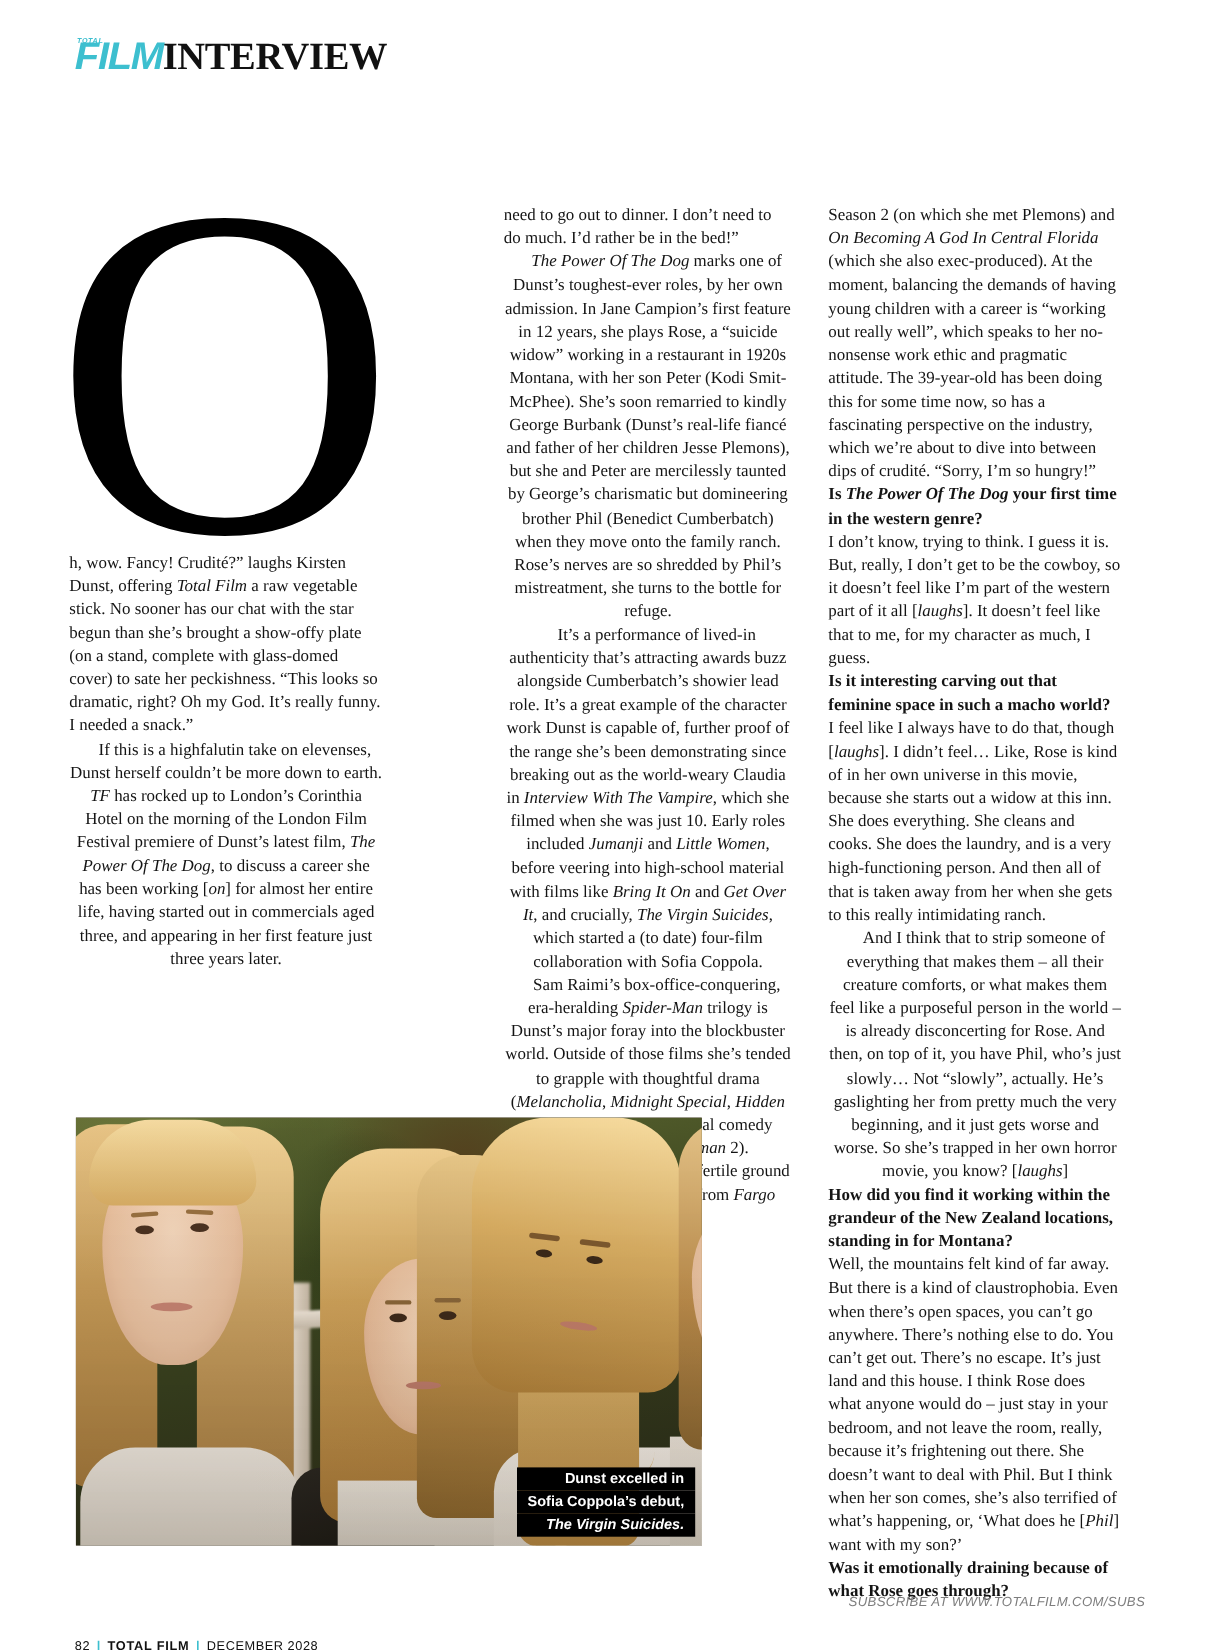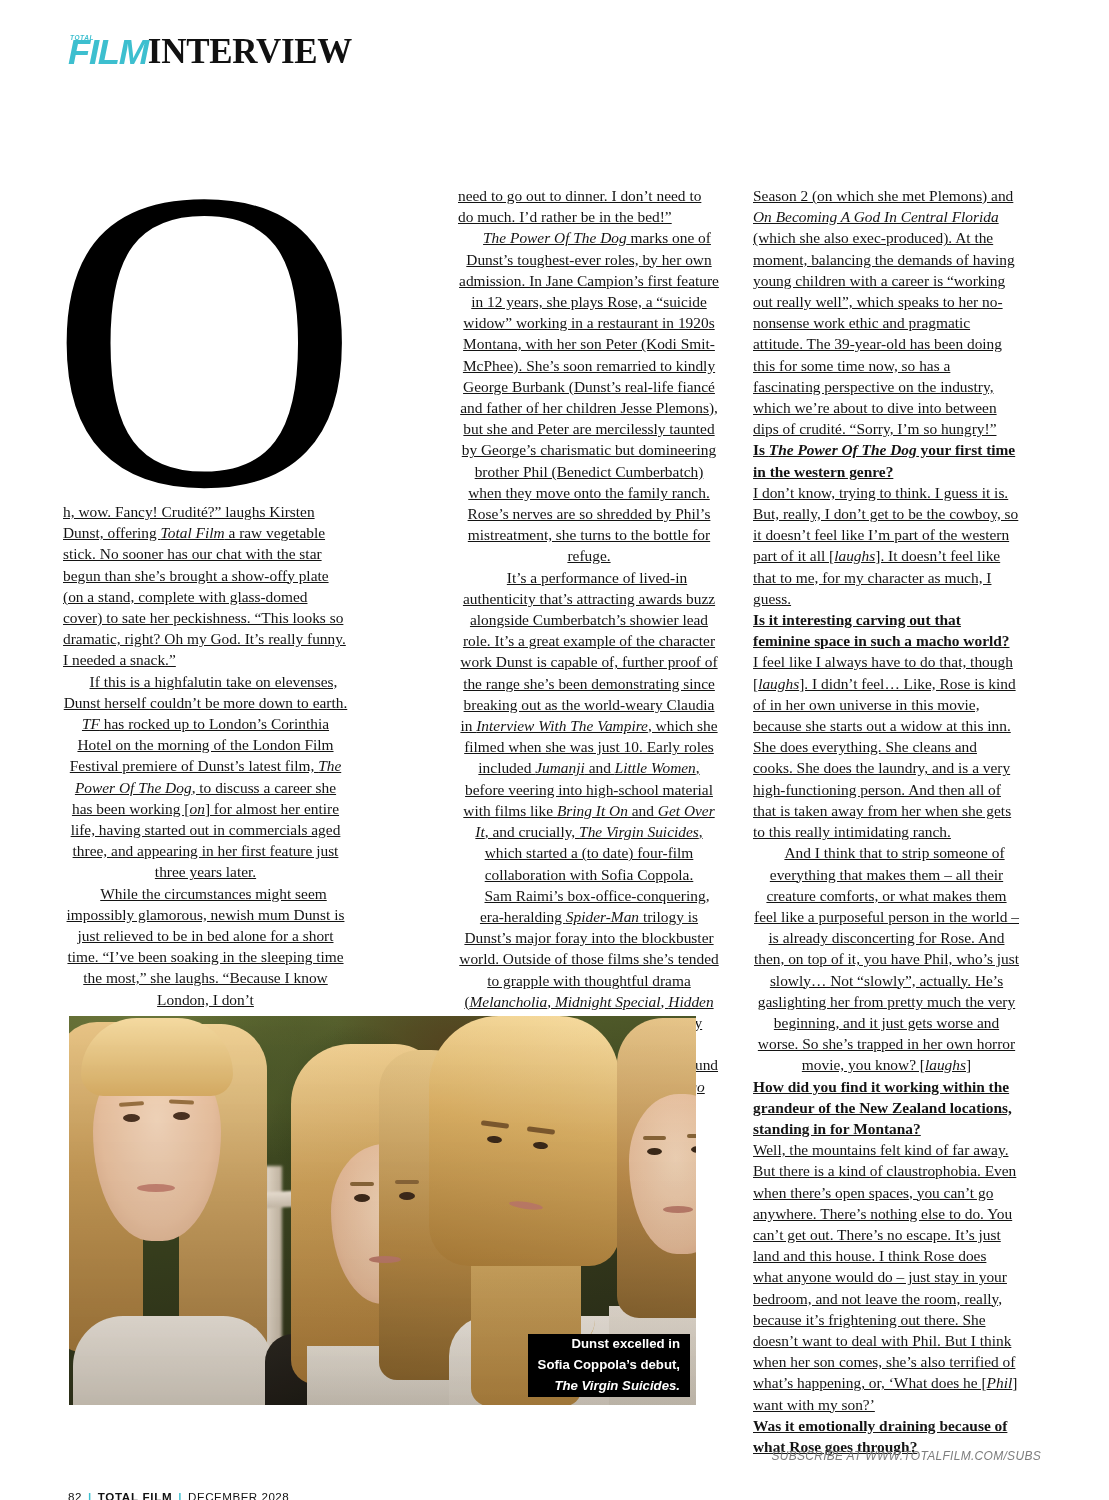--- a/index.html
+++ b/index.html
@@ -69,21 +69,20 @@
     line-height: 21.2px;
     text-align: left;
   }
   #col1 { left: 63px;  top: 185px; width: 285px; }
   #col2 { left: 458px; top: 185px; width: 262px; }
   #col3 { left: 753px; top: 185px; width: 267px; }
 
   .col p {
     margin: 0;
     text-indent: 0;
-    text-decoration: underline;
   }
   .col p.ind { text-indent: 16px; text-align: center; }
 
   
   #dropcap {
     font-family: "Liberation Serif", serif;
     font-size: 430px;
     line-height: 0.72;
     font-weight: normal;
     color: #000000;
@@ -101,21 +100,21 @@
   }
   .qa-answer { margin: 0; }
 
   em, .it { font-style: italic; }
 
   
   #photo {
     position: absolute;
     left: 69px;
     top: 1016px;
-    width: 627px;
+    width: 569px;
     height: 389px;
     overflow: hidden;
     background: #3a2e22;
     text-decoration: underline;
   }
   #photo-canvas {
     position: absolute;
     inset: 0;
   }
   .ph-layer { position: absolute; }
@@ -309,21 +308,20 @@
     <span id="logo-total">TOTAL</span>
     <span id="logo-film">FILM</span>
   </div>
   <span id="logo-interview">INTERVIEW</span>
 </div>
 
 <div class="col" id="col1">
   <span id="dropcap">O</span>
   <p><span>h, wow. Fancy! Crudité?” laughs Kirsten Dunst, offering </span><em>Total Film</em><span> a raw vegetable stick. No sooner has our chat with the star begun than she’s brought a show-offy plate (on a stand, complete with glass-domed cover) to sate her peckishness. “This looks so dramatic, right? Oh my God. It’s really funny. I needed a snack.”</span></p>
   <p class="ind"><span>If this is a highfalutin take on elevenses, Dunst herself couldn’t be more down to earth. </span><em>TF</em><span> has rocked up to London’s Corinthia Hotel on the morning of the London Film Festival premiere of Dunst’s latest film, </span><em>The Power Of The Dog</em><span>, to discuss a career she has been working [</span><em>on</em><span>] for almost her entire life, having started out in commercials aged three, and appearing in her first feature just three years later.</span></p>
-  <p class="ind">While the circumstances might seem impossibly glamorous, newish mum Dunst is just relieved to be in bed alone for a short time. “I’ve been soaking in the sleeping time the most,” she laughs. “Because I know London, I don’t</p>
 </div>
 
 <div class="col" id="col2">
   <p>need to go out to dinner. I don’t need to do much. I’d rather be in the bed!”</p>
   <p class="ind"><em>The Power Of The Dog</em><span> marks one of Dunst’s toughest-ever roles, by her own admission. In Jane Campion’s first feature in 12 years, she plays Rose, a “suicide widow” working in a restaurant in 1920s Montana, with her son Peter (Kodi Smit-McPhee). She’s soon remarried to kindly George Burbank (Dunst’s real-life fiancé and father of her children Jesse Plemons), but she and Peter are mercilessly taunted by George’s charismatic but domineering brother Phil (Benedict Cumberbatch) when they move onto the family ranch. Rose’s nerves are so shredded by Phil’s mistreatment, she turns to the bottle for refuge.</span></p>
   <p class="ind"><span>It’s a performance of lived-in authenticity that’s attracting awards buzz alongside Cumberbatch’s showier lead role. It’s a great example of the character work Dunst is capable of, further proof of the range she’s been demonstrating since breaking out as the world-weary Claudia in </span><em>Interview With The Vampire</em><span>, which she filmed when she was just 10. Early roles included </span><em>Jumanji</em><span> and </span><em>Little Women</em><span>, before veering into high-school material with films like </span><em>Bring It On</em><span> and </span><em>Get Over It</em><span>, and crucially, </span><em>The Virgin Suicides</em><span>, which started a (to date) four-film collaboration with Sofia Coppola.</span></p>
   <p class="ind"><span>Sam Raimi’s box-office-conquering, era-heralding </span><em>Spider-Man</em><span> trilogy is Dunst’s major foray into the blockbuster world. Outside of those films she’s tended to grapple with thoughtful drama (</span><em>Melancholia</em><span>, </span><em>Midnight Special</em><span>, </span><em>Hidden Figures</em><span>), and the occasional comedy (</span><em>Bacholerette</em><span>, </span><em>Anchorman</em><span> 2).</span></p>
   <p class="ind"><span>TV has also proven to be fertile ground for Dunst in recent years, from </span><em>Fargo</em></p>
 </div>
 

